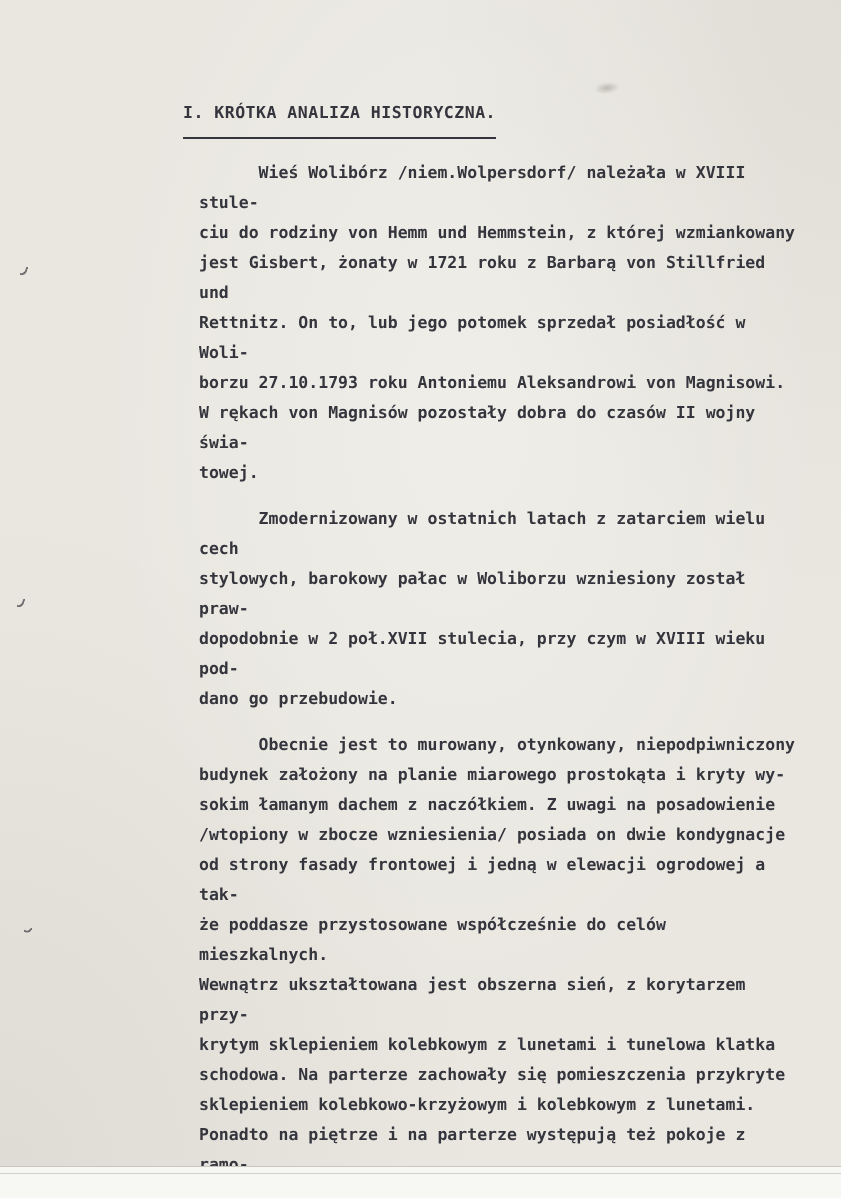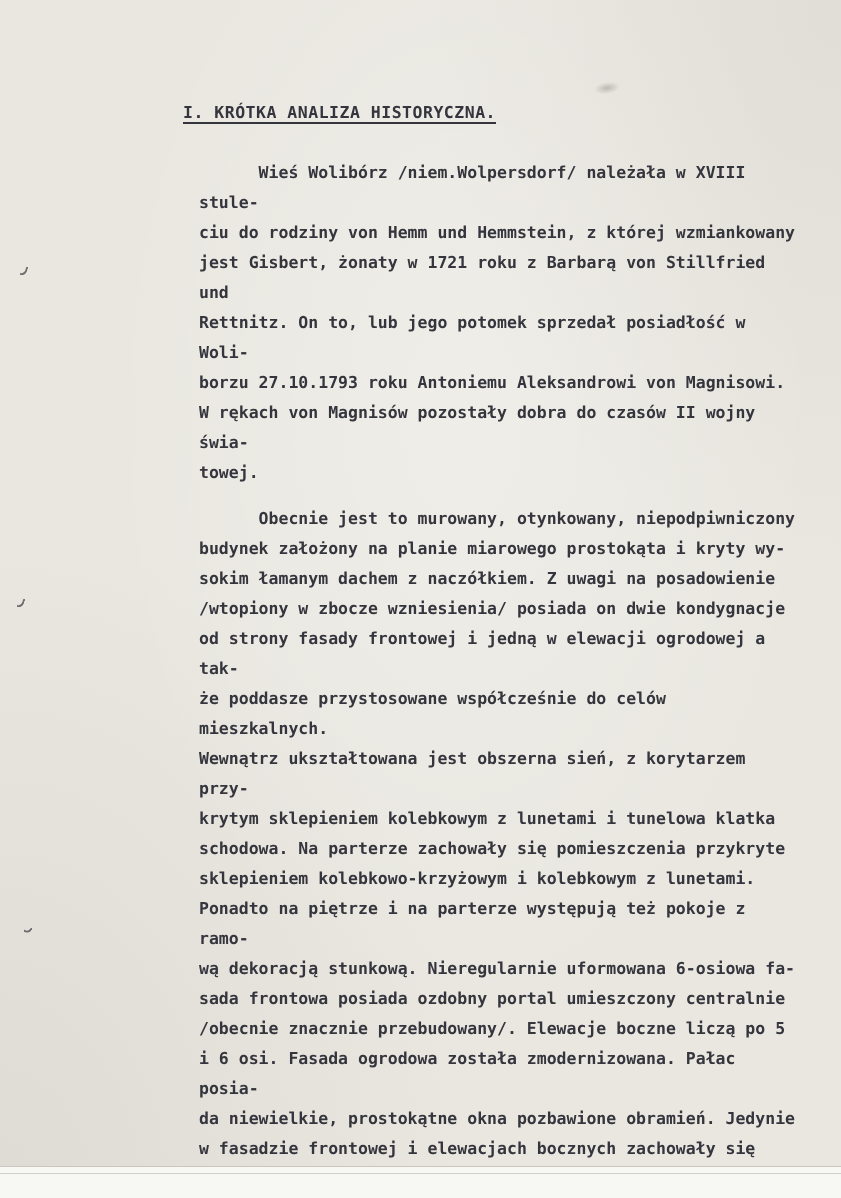--- a/index.html
+++ b/index.html
@@ -34,21 +34,21 @@
   }
   h1.doc-title{
     font-size:16.5px;
     line-height:30px;
     font-weight:bold;
     margin-bottom:30px;
     letter-spacing:0.5px;
   }
   h1.doc-title span{
     border-bottom:2px solid var(--ink);
-    padding-bottom:0;
+    padding-bottom:15px;
   }
   p.para{
     white-space:pre-wrap;
     margin:16px;
   }
   p.para.gap-before{
     margin-top:12px;
   }
   
   .speck{
@@ -95,20 +95,24 @@
 
   <div class="text-block">
     <h1 class="doc-title"><span>I. KRÓTKA ANALIZA HISTORYCZNA.</span></h1>
     <p class="para">      Wieś Wolibórz /niem.Wolpersdorf/ należała w XVIII stule-
 ciu do rodziny von Hemm und Hemmstein, z której wzmiankowany
 jest Gisbert, żonaty w 1721 roku z Barbarą von Stillfried und
 Rettnitz. On to, lub jego potomek sprzedał posiadłość w Woli-
 borzu 27.10.1793 roku Antoniemu Aleksandrowi von Magnisowi.
 W rękach von Magnisów pozostały dobra do czasów II wojny świa-
 towej.</p>
+    <p class="para">      Zmodernizowany w ostatnich latach z zatarciem wielu cech
+stylowych, barokowy pałac w Woliborzu wzniesiony został praw-
+dopodobnie w 2 poł.XVII stulecia, przy czym w XVIII wieku pod-
+dano go przebudowie.</p>
     <p class="para gap-before">      Obecnie jest to murowany, otynkowany, niepodpiwniczony
 budynek założony na planie miarowego prostokąta i kryty wy-
 sokim łamanym dachem z naczółkiem. Z uwagi na posadowienie
 /wtopiony w zbocze wzniesienia/ posiada on dwie kondygnacje
 od strony fasady frontowej i jedną w elewacji ogrodowej a tak-
 że poddasze przystosowane współcześnie do celów mieszkalnych.
 Wewnątrz ukształtowana jest obszerna sień, z korytarzem przy-
 krytym sklepieniem kolebkowym z lunetami i tunelowa klatka
 schodowa. Na parterze zachowały się pomieszczenia przykryte
 sklepieniem kolebkowo-krzyżowym i kolebkowym z lunetami.

